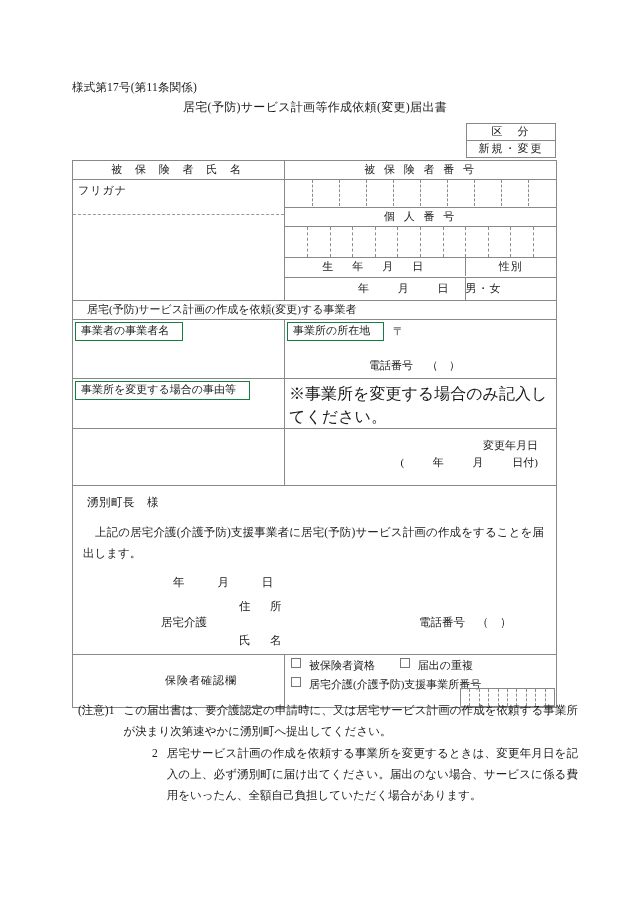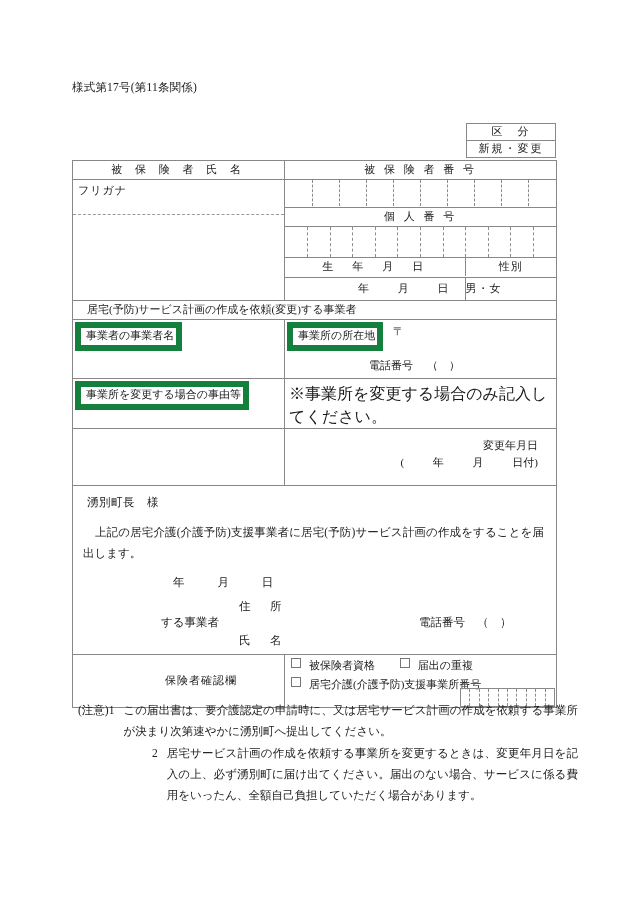--- a/index.html
+++ b/index.html
@@ -139,22 +139,22 @@
   .band {
     height: 18px;
     vertical-align: middle;
     padding-left: 14px;
     font-size: 11px;
   }
 
   
   .chip {
     display: inline-block;
-    border: 6px solid #15803d;
-    padding: 1px 2px 2px 5px;
+    border: 1px solid #15803d;
+    padding: 1px 13px 2px 5px;
     font-size: 11px;
     background: #fff;
     line-height: 1.25;
   }
   .cellbox {
     position: relative;
     height: 58px;
   }
   .chip-wrap { padding: 2px 0 0 2px; }
   .postal {
@@ -287,20 +287,21 @@
   .note-num { white-space: nowrap; padding-right: 9px; }
   .note-text { text-align: justify; }
   .note-2 { margin-left: 74px; }
 </style>
 </head>
 <body>
 
 <div class="page">
 
   <div class="form-code">様式第17号(第11条関係)</div>
+  <div class="form-title">居宅(予防)サービス計画等作成依頼(変更)届出書</div>
 
   <table class="kubun">
     <tbody>
       <tr>
         <td>区　分</td>
       </tr>
       <tr>
         <td>新規・変更</td>
       </tr>
     </tbody>
@@ -449,21 +450,21 @@
         <td class="decl" colspan="2">
           <div class="decl-mayor">
             <span>湧別町長</span><em>様</em>
           </div>
           <div class="decl-body">上記の居宅介護(介護予防)支援事業者に居宅(予防)サービス計画の作成をすることを届出します。</div>
           <div class="decl-date">
             <span style="margin-left:0">年</span>
             <span>月</span>
             <span>日</span>
           </div>
-          <div class="insured-label">する事業者</div>
+          <div class="insured-label">居宅介護</div>
           <div class="addr-line">住　所</div>
           <div class="name-line">氏　名</div>
           <div class="insured-tel">
             <span>電話番号</span><em>（　）</em>
           </div>
         </td>
       </tr>
 
       <tr>
         <td class="conf-label">保険者確認欄</td>

